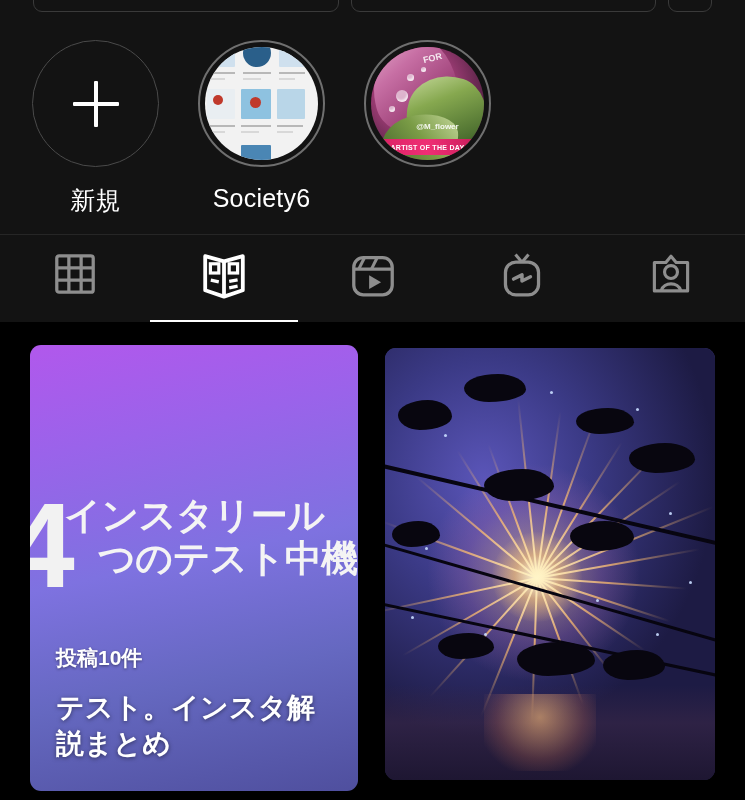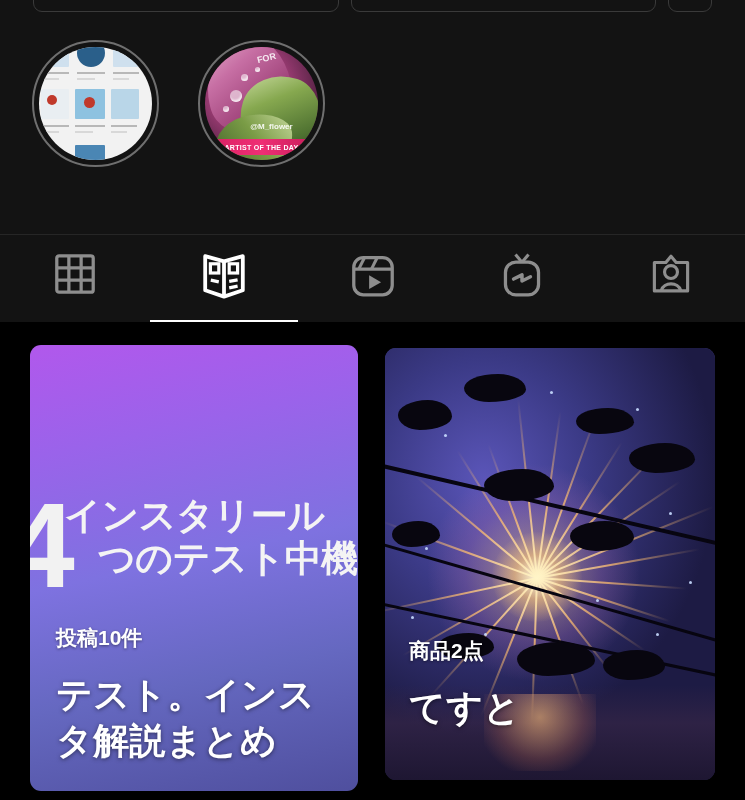--- a/index.html
+++ b/index.html
@@ -314,26 +314,27 @@
     right: 18px;
   }
   .card-count {
     font-size: 21px;
     font-weight: bold;
     color: #fff;
     margin-bottom: 20px;
     text-shadow: 0 1px 3px rgba(0,0,0,0.45);
   }
   .card-title {
-    font-size: 36px;
+    font-size: 28px;
     font-weight: bold;
     color: #fff;
     line-height: 1.26;
     letter-spacing: 0.3px;
     text-shadow: 0 1px 4px rgba(0,0,0,0.5);
+    font-family: Liberation Mono, monospace;
   }
   .card2-meta {
     position: absolute;
     left: 24px;
     bottom: 50px;
     right: 18px;
   }
 
   
   .fw-bg {
@@ -401,20 +402,26 @@
 <div id="screen">
 
   <div class="action-row">
     <div class="action-btn"></div>
     <div class="action-btn"></div>
     <div class="action-btn small"></div>
   </div>
 
   <div class="highlights">
 
+    <div class="hl">
+      <div class="hl-ring new">
+        <div class="plus-icon"></div>
+      </div>
+      <div class="hl-label">新規</div>
+    </div>
 
     <div class="hl">
       <div class="hl-ring photo">
         <div class="hl-thumb">
           <div class="society-thumb">
             <div class="cell" style="left:4px;  top:-4px; width:26px; height:24px;"></div>
             <div class="cell" style="left:38px; top:-8px; width:28px; height:28px; border-radius:50%; background:#2a5f8a;"></div>
             <div class="cell" style="left:74px; top:-4px; width:26px; height:24px;"></div>
             <div class="line" style="left:2px;  top:25px; width:28px;"></div>
             <div class="line" style="left:38px; top:25px; width:28px;"></div>
@@ -430,20 +437,21 @@
             <div class="line" style="left:2px;  top:78px; width:28px;"></div>
             <div class="line" style="left:36px; top:78px; width:30px;"></div>
             <div class="line" style="left:72px; top:78px; width:26px;"></div>
             <div class="line2" style="left:2px;  top:84px; width:18px;"></div>
             <div class="line2" style="left:36px; top:84px; width:18px;"></div>
             <div class="line2" style="left:72px; top:84px; width:16px;"></div>
             <div class="cell" style="left:36px; top:98px; width:30px; height:24px; background:#4a86b4;"></div>
           </div>
         </div>
       </div>
+      <div class="hl-label">Society6</div>
     </div>
 
     <div class="hl">
       <div class="hl-ring photo">
         <div class="hl-thumb">
           <div class="rose-thumb">
             <div class="rose-petal"></div>
             <div class="rose-leaf"></div>
             <div class="rose-leaf2"></div>
             <div class="rose-drop" style="left:22%; top:38%; width:12px; height:12px;"></div>
@@ -583,21 +591,17 @@
         <div class="leafclump" style="left:74%; top:22%; width:66px; height:30px;"></div>
         <div class="leafclump" style="left:30%; top:28%; width:70px; height:32px;"></div>
         <div class="leafclump" style="left:56%; top:40%; width:64px; height:30px;"></div>
         <div class="leafclump" style="left:2%;  top:40%; width:48px; height:26px;"></div>
         <div class="leafclump" style="left:16%; top:66%; width:56px; height:26px;"></div>
         <div class="leafclump" style="left:40%; top:68%; width:78px; height:34px;"></div>
         <div class="leafclump" style="left:66%; top:70%; width:62px; height:30px;"></div>
         <div class="fw-ground"></div>
         <div class="fw-reflect"></div>
       </div>
-      <div class="card2-meta">
-        <div class="card-count">商品2点</div>
-        <div class="card-title">てすと</div>
-      </div>
     </div>
 
   </div>
 
 </div>
 
 </body></html>

